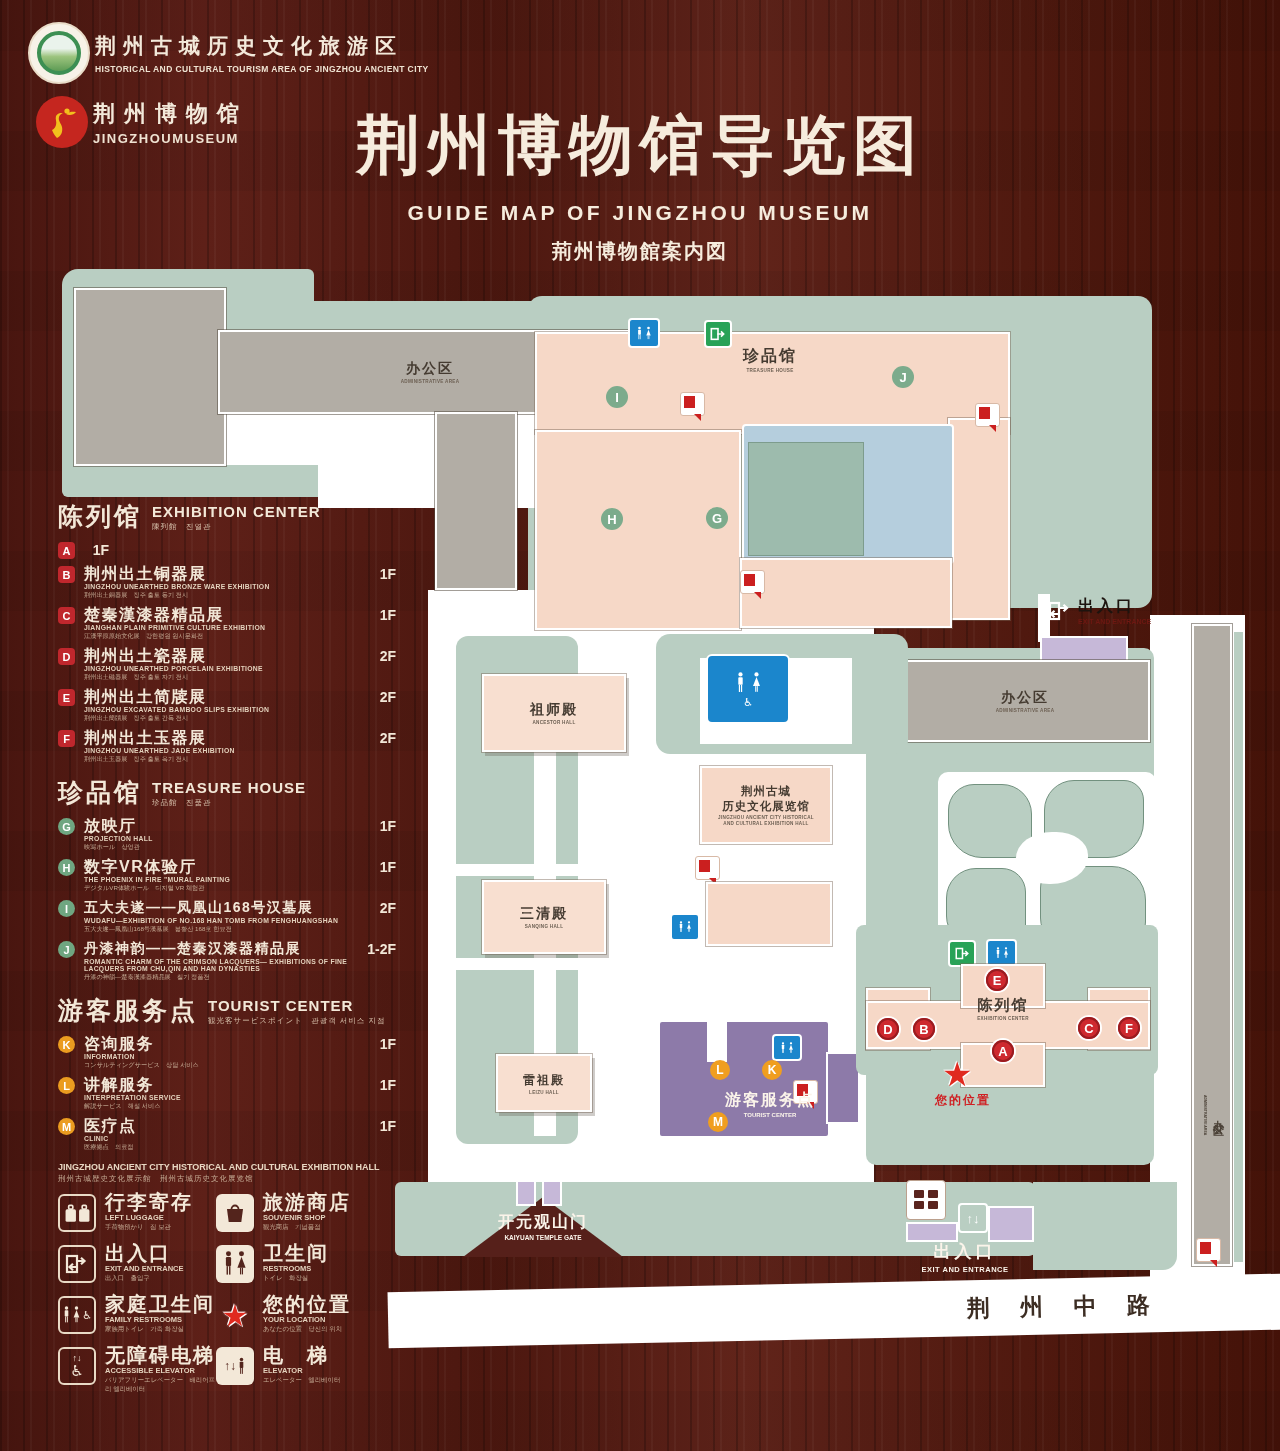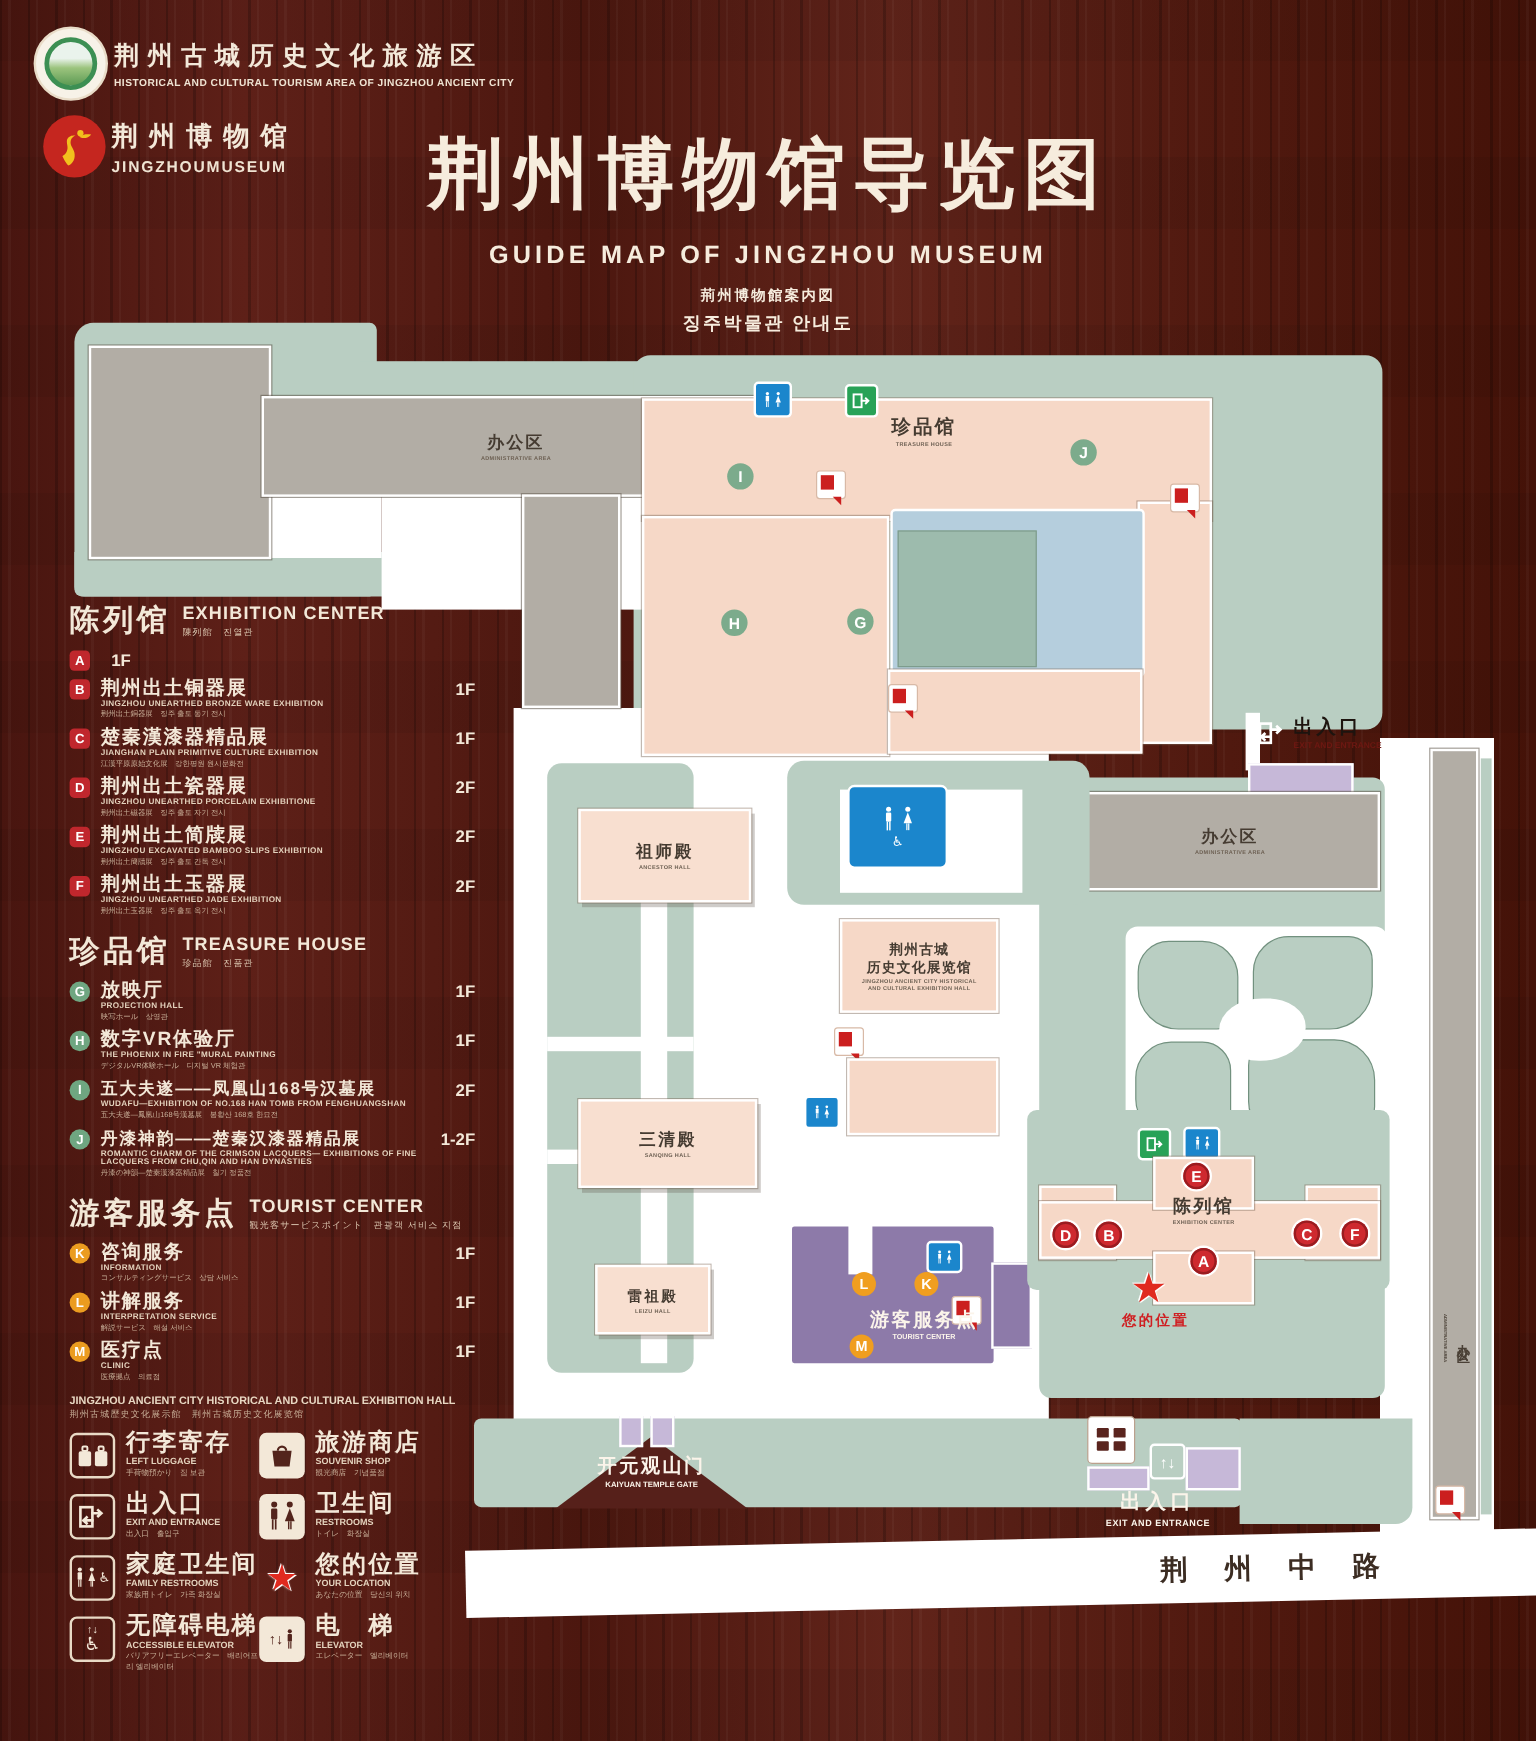--- a/index.html
+++ b/index.html
@@ -18,21 +18,21 @@
     border:4px solid #3c8f53;background:linear-gradient(180deg,#eaf3ec 38%,#9cc47e 60%,#5d9b54 100%);}
   .phoenix{width:52px;height:52px;border-radius:50%;background:#c5261f;position:relative;}
   .phoenix svg{position:absolute;left:7px;top:6px;}
   .lg1cn{font-size:21px;font-weight:700;color:#f3e9da;letter-spacing:7px;}
   .lg1en{font-size:8.5px;font-weight:700;color:#efe3d2;letter-spacing:.4px;margin-top:4px;}
   .lg2cn{font-size:22px;font-weight:700;color:#f3e9da;letter-spacing:9px;}
   .lg2en{font-size:13px;font-weight:700;color:#efe3d2;letter-spacing:1.5px;margin-top:2px;}
   .titleBox{position:absolute;left:265px;top:102px;width:750px;text-align:center;color:#f6ecdd;}
   .t-cn{font-size:64px;font-weight:900;letter-spacing:7px;}
   .t-en{font-size:21px;font-weight:700;letter-spacing:3.5px;margin-top:12px;}
-  .t-jp{font-size:12px;font-weight:700;letter-spacing:2px;margin-top:13px;}
+  .t-jp{font-size:20px;font-weight:700;letter-spacing:2px;margin-top:13px;}
   .t-kr{font-size:15px;font-weight:700;letter-spacing:2px;margin-top:5px;}
   
   .legend{position:absolute;left:58px;top:500px;width:338px;color:#f3e8d8;}
   .sec-head{display:flex;align-items:flex-start;gap:10px;margin:0 0 8px 0;}
   .sh-cn{font-size:25px;font-weight:900;letter-spacing:3px;}
   .sh-rt{padding-top:3px;}
   .sh-en{font-size:15px;font-weight:700;letter-spacing:1px;}
   .sh-sub{font-size:7.5px;color:#d9c3ad;margin-top:2px;letter-spacing:1px;}
   .lg-item{display:flex;align-items:flex-start;margin-bottom:6px;}
   .badge{flex:0 0 auto;width:17px;height:17px;border-radius:4px;margin-top:1px;
@@ -116,21 +116,20 @@
     </div>
     <div>
       <div class="lg2cn">荆州博物馆</div>
       <div class="lg2en">JINGZHOUMUSEUM</div>
     </div>
   </div>
   <div class="titleBox">
     <div class="t-cn">荆州博物馆导览图</div>
     <div class="t-en">GUIDE MAP OF JINGZHOU MUSEUM</div>
     <div class="t-jp">荊州博物館案内図</div>
-    <div class="t-kr">징주박물관 안내도</div>
   </div>
 
   <div class="legend">
 
     <div class="sec-head">
       <div class="sh-cn">陈列馆</div>
       <div class="sh-rt">
         <div class="sh-en">EXHIBITION CENTER</div>
         <div class="sh-sub">陳列館　진열관</div>
       </div>
@@ -504,21 +503,21 @@
     <div class="abs green" style="left:456px;top:636px;width:122px;height:508px;border-radius:12px;"></div>
     <div class="abs white" style="left:534px;top:700px;width:22px;height:436px;"></div>
     <div class="abs white" style="left:456px;top:864px;width:122px;height:12px;"></div>
     <div class="abs white" style="left:456px;top:958px;width:122px;height:12px;"></div>
     <div class="abs hallB" style="left:482px;top:674px;width:144px;height:78px;">
       <div class="blabel">
           <span class="bl-cn">祖师殿</span>
           <span class="bl-en">ANCESTOR HALL</span>
         </div>
     </div>
-    <div class="abs hallB" style="left:482px;top:916px;width:149px;height:74px;">
+    <div class="abs hallB" style="left:482px;top:880px;width:124px;height:74px;">
       <div class="blabel">
           <span class="bl-cn">三清殿</span>
           <span class="bl-en">SANQING HALL</span>
         </div>
     </div>
     <div class="abs hallB" style="left:496px;top:1054px;width:96px;height:58px;">
       <div class="blabel">
           <span class="bl-cn" style="font-size:12px;">雷祖殿</span>
           <span class="bl-en">LEIZU HALL</span>
         </div>

